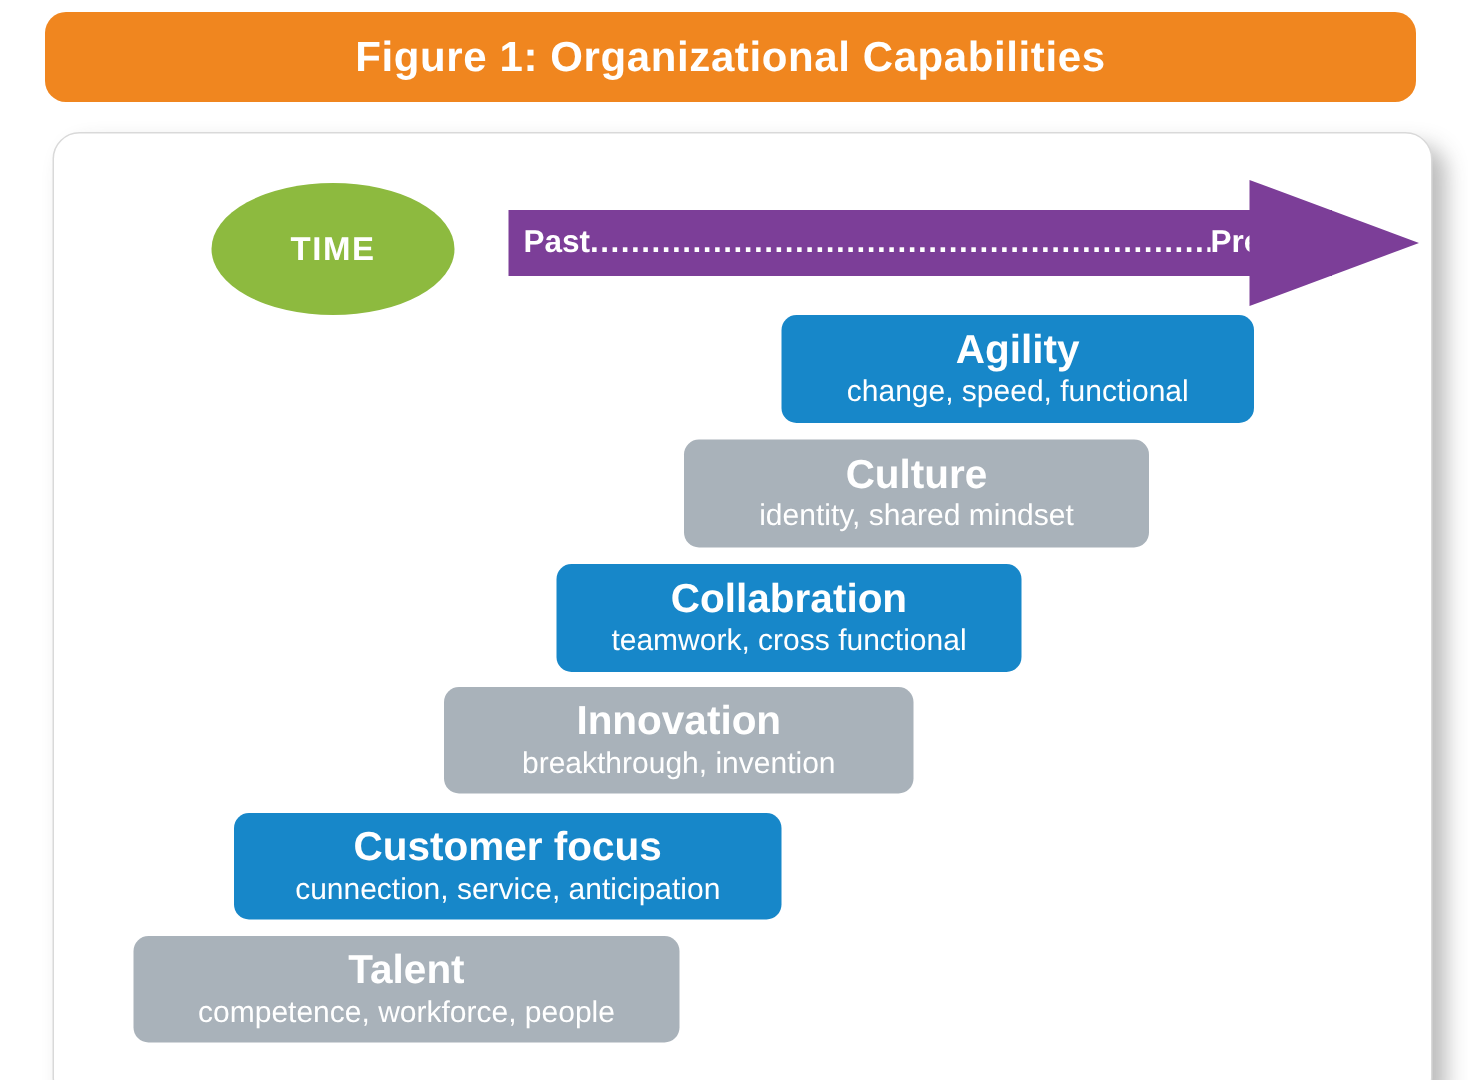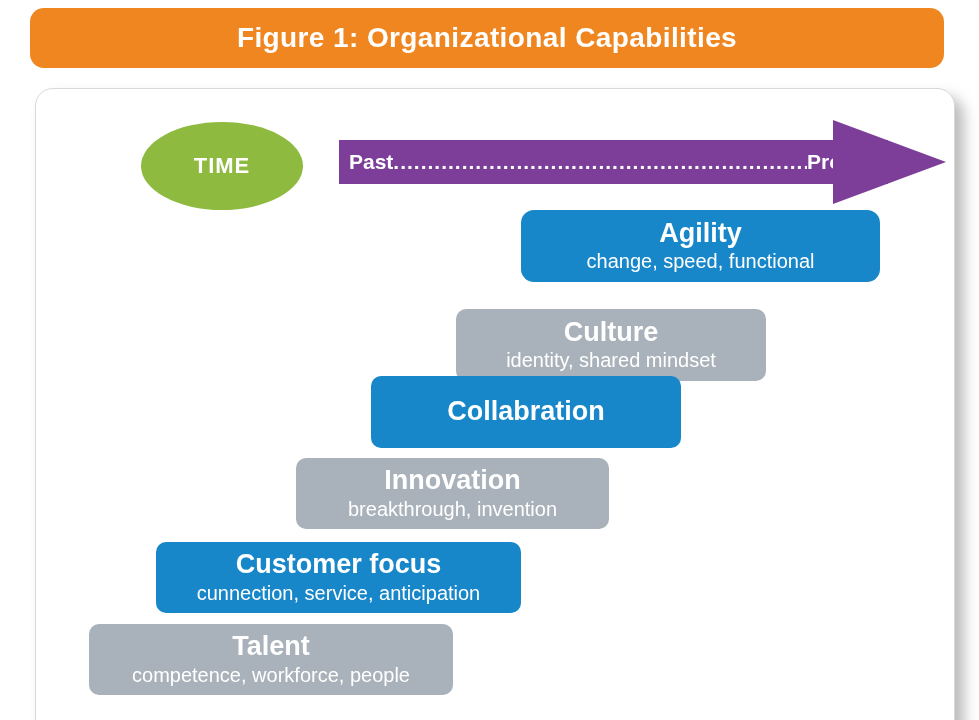--- a/index.html
+++ b/index.html
@@ -88,22 +88,22 @@
     align-items: center; justify-content: center;
     color: #ffffff;
     text-align: center;
     padding: 4px 8px;
   }
   .cap-box.blue { background: var(--blue, #1787C9); }
   .cap-box.gray { background: var(--gray, #A9B2BA); }
   .cap-title { font-size: 27px; font-weight: bold; line-height: 1.15; }
   .cap-sub   { font-size: 20px; line-height: 1.25; }
 
-  .box-0 { left: 485px; top: 121px; width: 359px; height: 72px; border-radius: 13px; }
-  .box-1 { left: 420px; top: 204px; width: 310px; height: 72px; margin-top: 16px; }
+  .box-0 { left: 485px; top: 121px; width: 315px; height: 72px; }
+  .box-1 { left: 420px; top: 204px; width: 310px; height: 72px; }
   .box-2 { left: 335px; top: 287px; width: 310px; height: 72px; }
   .box-3 { left: 260px; top: 369px; width: 313px; height: 71px; }
   .box-4 { left: 120px; top: 453px; width: 365px; height: 71px; }
   .box-5 { left: 25px;  top: 535px; width: 364px; height: 71px; margin-left: 28px; }
 </style>
 </head>
 <body>
 
 <div class="page">
 
@@ -129,20 +129,21 @@
       <div class="cap-sub">change, speed, functional</div>
     </div>
 
     <div class="cap-box box-1 gray">
       <div class="cap-title">Culture</div>
       <div class="cap-sub">identity, shared mindset</div>
     </div>
 
     <div class="cap-box box-2 blue">
       <div class="cap-title">Collabration</div>
+      <div class="cap-sub">teamwork, cross functional</div>
     </div>
 
     <div class="cap-box box-3 gray">
       <div class="cap-title">Innovation</div>
       <div class="cap-sub">breakthrough, invention</div>
     </div>
 
     <div class="cap-box box-4 blue">
       <div class="cap-title">Customer focus</div>
       <div class="cap-sub">cunnection, service, anticipation</div>

